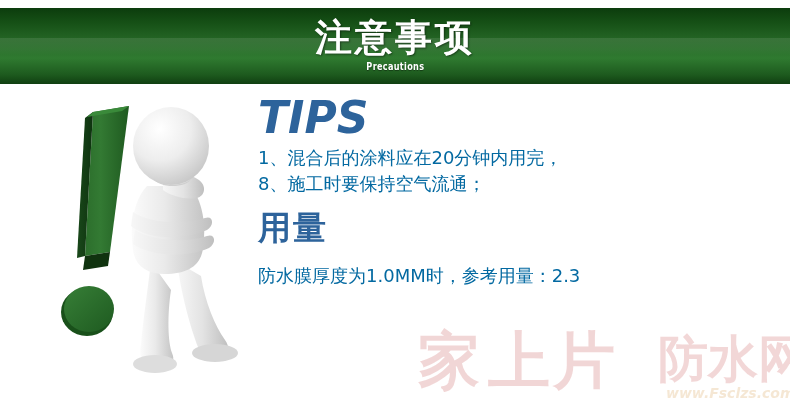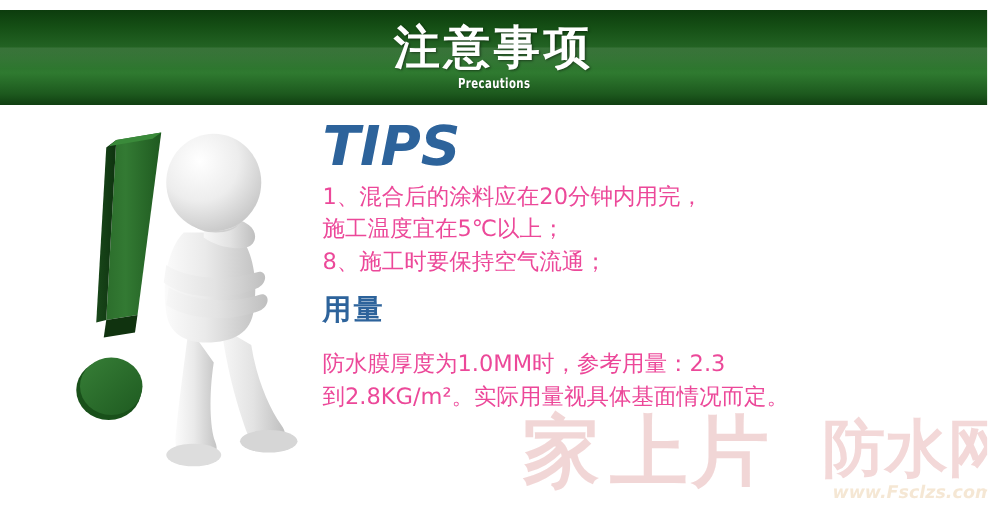--- a/index.html
+++ b/index.html
@@ -111,26 +111,26 @@
     line-height: 1;
   }
   .heading-tips {
     font-family: "DejaVu Sans", "Liberation Sans", sans-serif;
     font-size: 44px;
     letter-spacing: 0px;
     font-style: italic;
   }
   .heading-usage {
     font-family: "DejaVu Sans", "Liberation Sans", sans-serif;
-    font-size: 23px;
+    font-size: 33px;
     letter-spacing: 2px;
   }
 
   .body-text {
-    color: #ec4899;
+    color: #0369a1;
     font-family: "DejaVu Sans", "Liberation Sans", sans-serif;
     font-size: 18px;
     line-height: 26px;
     white-space: nowrap;
   }
 
   .tips-list {
     margin: 5px 0 0 0;
     padding: 0;
     list-style: none;
@@ -244,31 +244,29 @@
       </g>
     </svg>
   </div>
 
   <div class="content">
 
     <div class="heading heading-tips">TIPS</div>
 
     <ul class="tips-list">
       <li class="body-text line-indent-1">1、混合后的涂料应在20分钟内用完，</li>
-      <li class="body-text line-indent-2">施工温度宜在5℃以上；</li>
       <li class="body-text line-indent-1">8、施工时要保持空气流通；</li>
     </ul>
 
     <div class="spacer-usage"></div>
 
     <div class="heading heading-usage">用量</div>
 
     <div class="usage-block">
       <p class="body-text line-indent-3">防水膜厚度为1.0MM时，参考用量：2.3</p>
-      <p class="body-text">到2.8KG/m²。实际用量视具体基面情况而定。</p>
     </div>
 
   </div>
 
   <div class="watermark">
     <svg width="372" height="82" viewBox="0 0 372 82" xmlns="http://www.w3.org/2000/svg">
       <g font-family="DejaVu Sans, Liberation Sans, sans-serif" font-weight="bold">
         <text x="0" y="58" font-size="62" fill="#e0a0a0">家</text>
         <text x="70" y="58" font-size="62" fill="#e0a0a0">上</text>
         <text x="135" y="58" font-size="62" fill="#e0a0a0">片</text>

